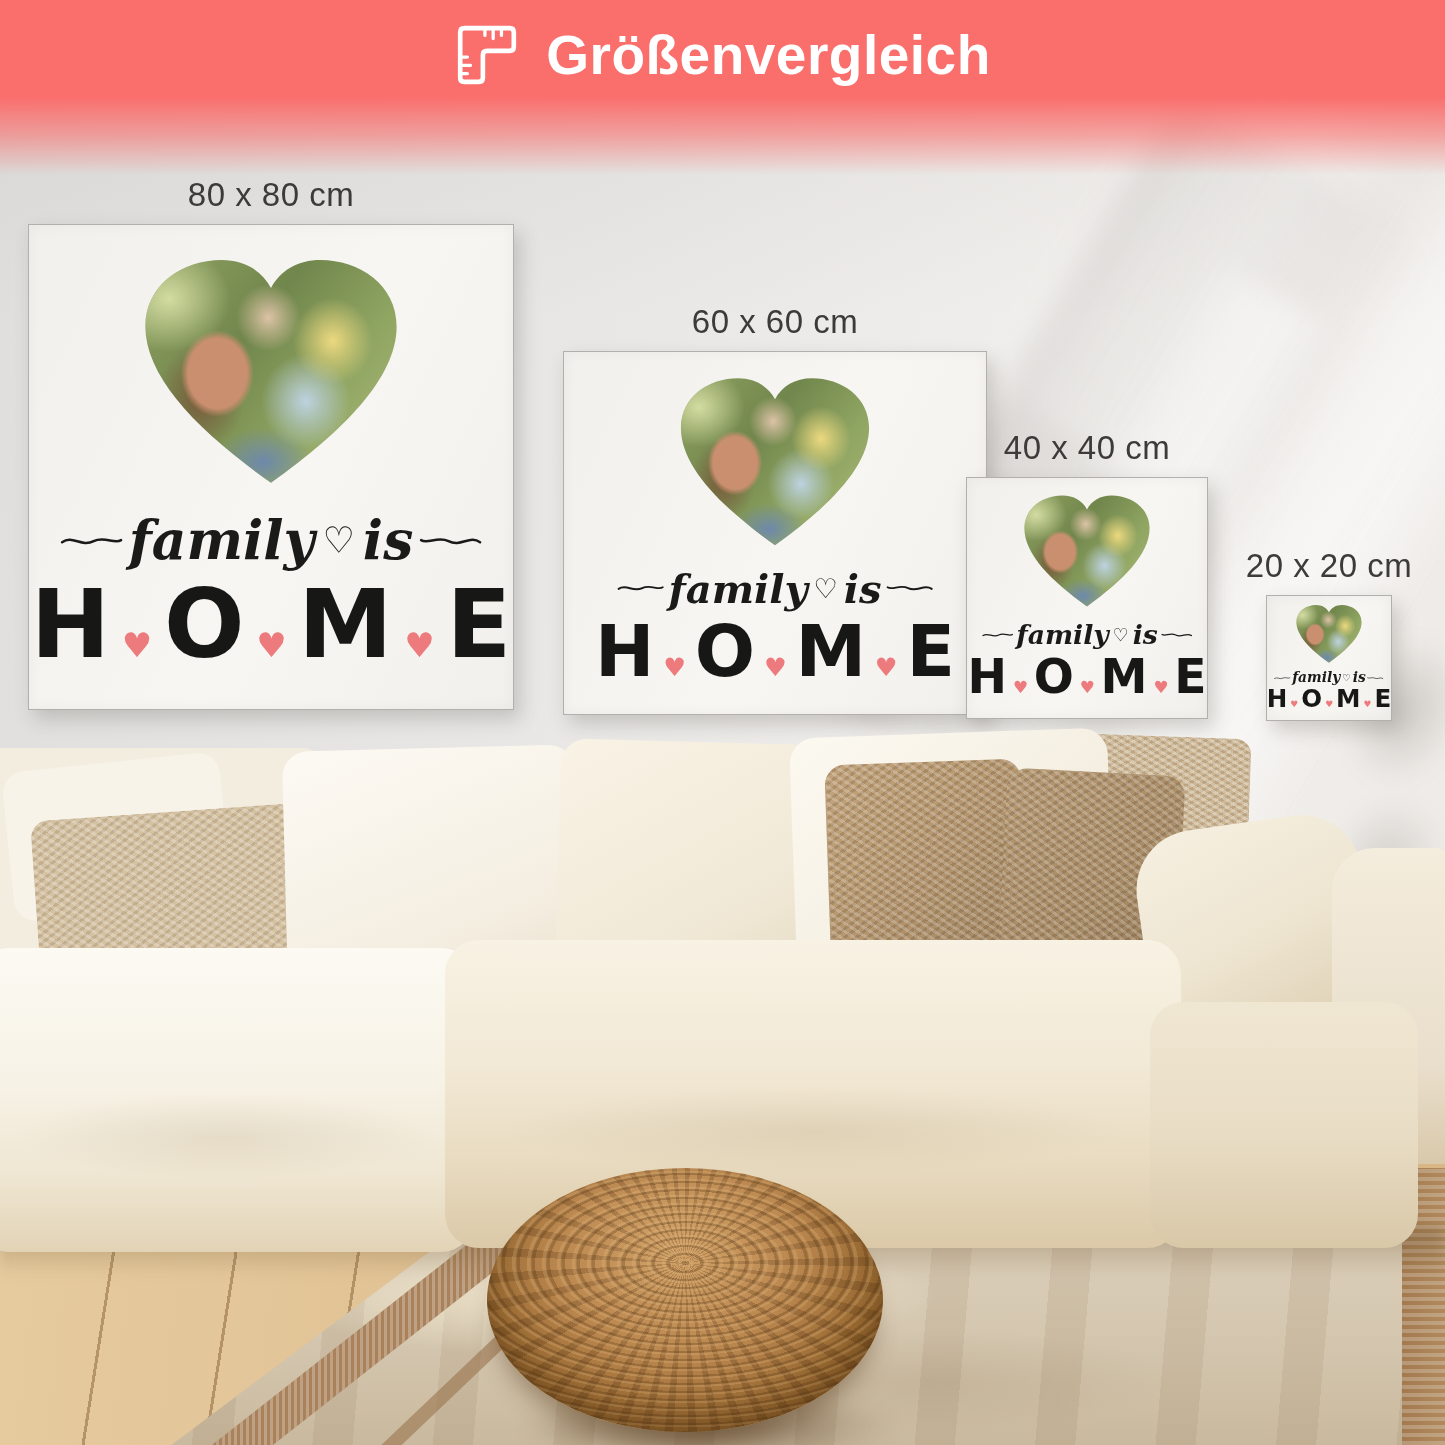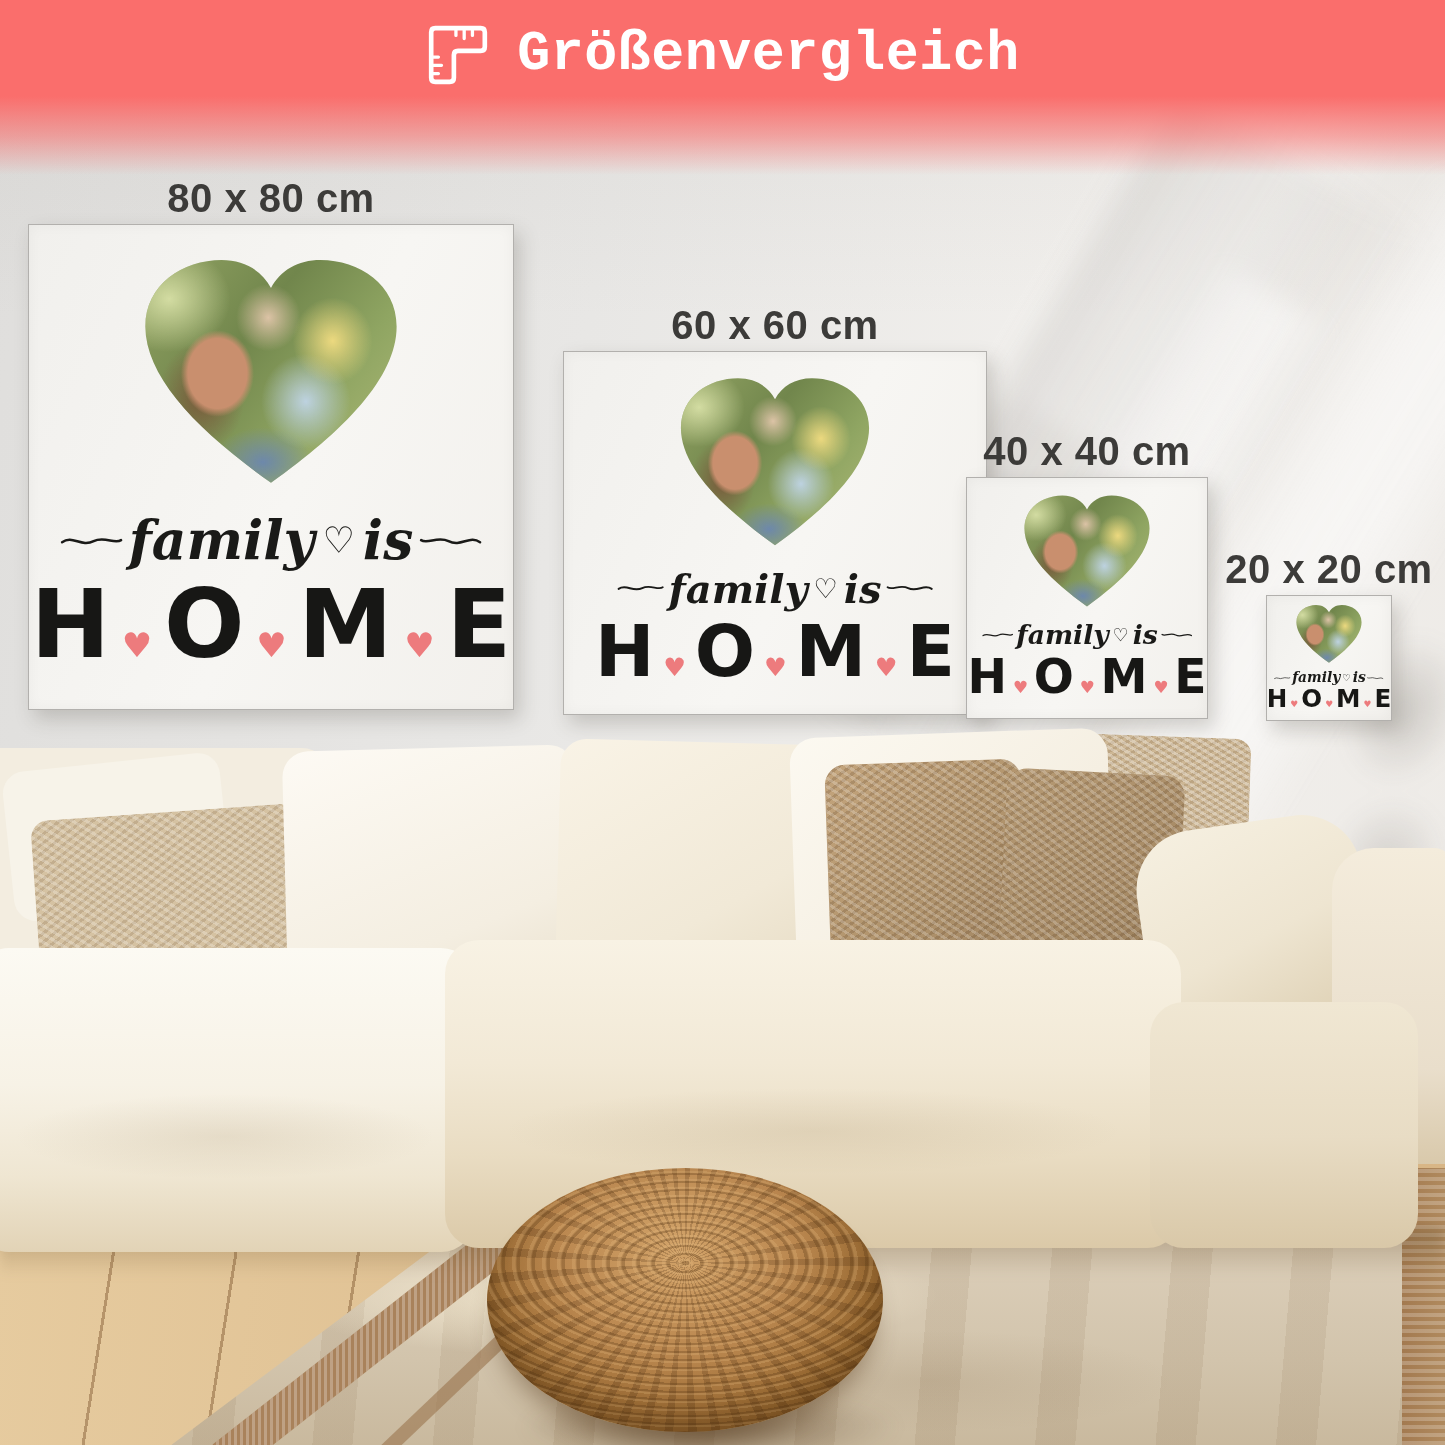--- a/index.html
+++ b/index.html
@@ -27,33 +27,33 @@
   .plant-shadow { position:absolute; z-index:2; left:1280px; top:590px; width:210px; height:430px;
     background:
       radial-gradient(ellipse 40% 26% at 40% 28%, rgba(105,100,92,0.25), transparent 70%),
       radial-gradient(ellipse 42% 24% at 62% 62%, rgba(105,100,92,0.20), transparent 65%),
       radial-gradient(ellipse 30% 20% at 30% 84%, rgba(105,100,92,0.18), transparent 60%);
     filter:blur(9px); transform:rotate(24deg); }
 
   
   .banner { position:absolute; left:0; top:0; width:100%; height:175px; z-index:10;
     background:linear-gradient(180deg, #fa6e6c 0%, #fa6e6c 55%, rgba(250,110,108,0.55) 78%, rgba(250,110,108,0) 100%); }
-  .banner-inner { display:flex; justify-content:center; align-items:center; gap:26px; padding-top:22px;font-family:Liberation Mono, monospace; }
+  .banner-inner { display:flex; justify-content:center; align-items:center; gap:26px; padding-top:22px; }
   .ruler-icon { width:66px; height:66px; flex:0 0 auto; }
   .banner-title { color:#ffffff; font-size:55px; font-weight:700; letter-spacing:0.5px; line-height:1.1; }
 
   
   .size-group { position:absolute; z-index:5; }
   .c80 { left:28px;  top:224px; width:486px; height:486px; --u:4.86px; }
   .c60 { left:563px; top:351px; width:424px; height:364px; --u:3.64px; }
   .c40 { left:966px; top:477px; width:242px; height:242px; --u:2.42px; }
   .c20 { left:1266px;top:595px; width:126px; height:126px;border-radius:9px; --u:1.26px; }
 
   .size-label { position:absolute; top:-48px; left:50%; transform:translateX(-50%);
-    font-size:40px; font-weight:700; color:#3c3b39; letter-spacing:0.5px; white-space:nowrap; }
+    font-size:33px; font-weight:400; color:#3c3b39; letter-spacing:0.5px; white-space:nowrap; }
 
   .canvas-print { width:100%; height:100%;
     background:linear-gradient(115deg, #f1f0ed 0%, #f7f6f3 55%, #f2f0ec 100%);
     border:1px solid #b2b0ad;
     box-shadow:6px 9px 18px rgba(70,64,56,0.22), inset 0 0 14px rgba(0,0,0,0.04);
     display:flex; flex-direction:column; align-items:center; overflow:hidden; }
 
   .heart-photo { margin-top:calc(var(--u)*6.5); width:calc(var(--u)*55); height:calc(var(--u)*48);
     clip-path:url(#heartClip);
     background:

